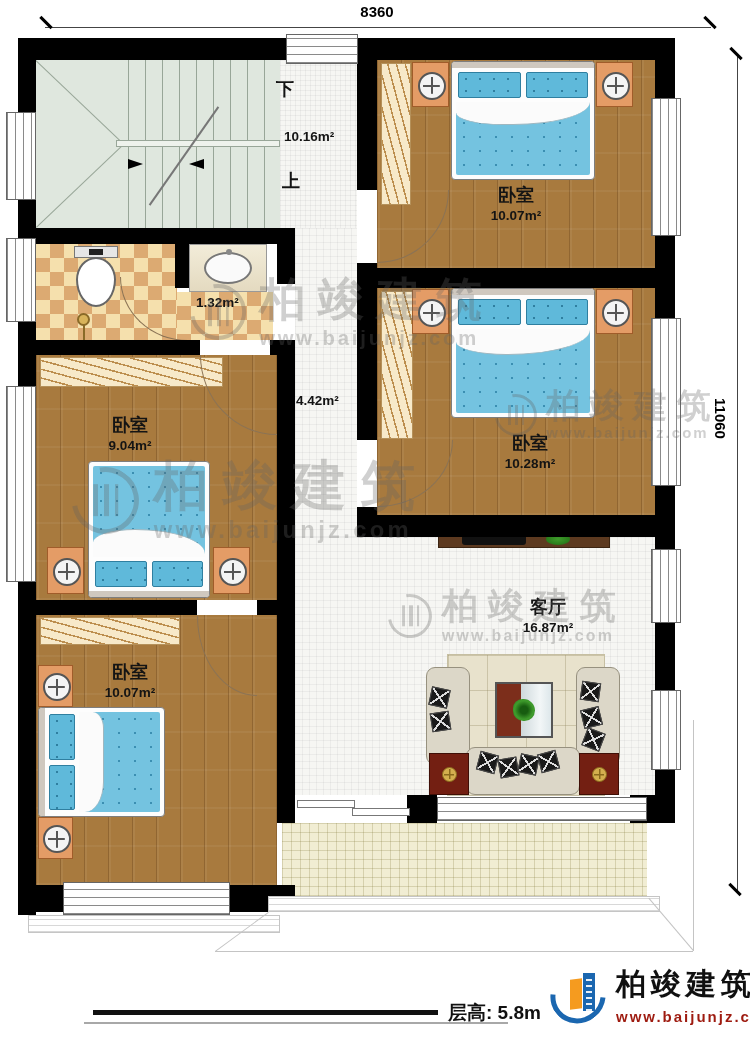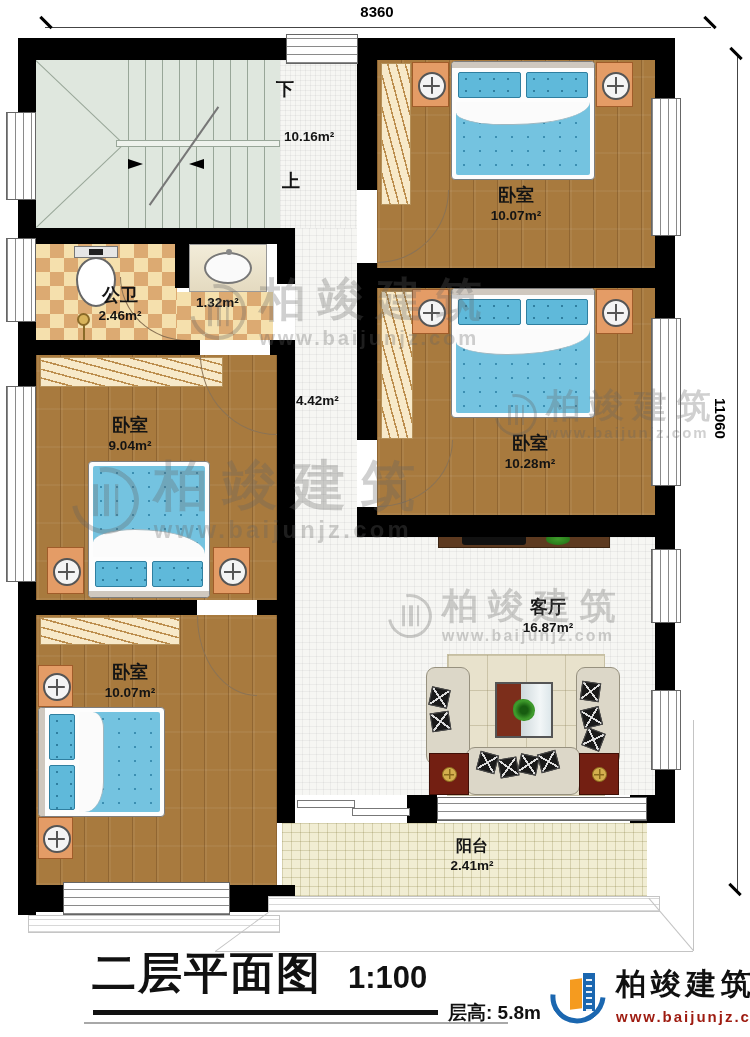--- a/index.html
+++ b/index.html
@@ -278,24 +278,20 @@
   <div class="sill" style="left:28px;top:915px;width:252px;height:18px;"></div>
 
   <div class="eave" style="left:215px;top:951px;width:478px;height:1px;"></div>
   <div class="eave" style="left:693px;top:720px;width:1px;height:231px;"></div>
   <div class="eave" style="left:215px;top:951px;width:66px;height:1px;transform-origin:0 0;transform:rotate(-36.3deg);"></div>
   <div class="eave" style="left:693px;top:951px;width:69px;height:1px;transform-origin:0 0;transform:rotate(-130.3deg);"></div>
 
   <div class="rlabel" style="left:276px;top:78px;font-size:18px;">下</div>
   <div class="rlabel" style="left:282px;top:170px;font-size:18px;">上</div>
   <div class="rlabel" style="left:284px;top:128px;font-size:13.5px;">10.16m²</div>
-  <div class="rlabel" style="left:60px;top:284px;width:120px;">
-    <span class="nm">公卫</span>
-      <span class="ar">2.46m²</span>
-  </div>
   <div class="rlabel" style="left:196px;top:294px;font-size:13.5px;">1.32m²</div>
   <div class="rlabel" style="left:296px;top:392px;font-size:13.5px;">4.42m²</div>
   <div class="rlabel" style="left:456px;top:184px;width:120px;">
     <span class="nm">卧室</span>
       <span class="ar">10.07m²</span>
   </div>
   <div class="rlabel" style="left:470px;top:432px;width:120px;">
     <span class="nm">卧室</span>
       <span class="ar">10.28m²</span>
   </div>
@@ -303,24 +299,20 @@
     <span class="nm">卧室</span>
       <span class="ar">9.04m²</span>
   </div>
   <div class="rlabel" style="left:70px;top:661px;width:120px;">
     <span class="nm">卧室</span>
       <span class="ar">10.07m²</span>
   </div>
   <div class="rlabel" style="left:488px;top:596px;width:120px;">
     <span class="nm">客厅</span>
       <span class="ar">16.87m²</span>
-  </div>
-  <div class="rlabel" style="left:412px;top:836px;width:120px;">
-    <span class="nm" style="font-size:16px;">阳台</span>
-      <span class="ar">2.41m²</span>
   </div>
 
   <div class="wm" style="left:190px;top:276px;font-size:46px;">
     <span class="mk"></span>
     <span class="col">
         <span class="tx">柏竣建筑</span>
         <span class="ur">www.baijunjz.com</span>
       </span>
   </div>
   <div class="wm" style="left:495px;top:388px;font-size:34px;">
@@ -338,24 +330,20 @@
       </span>
   </div>
   <div class="wm" style="left:388px;top:588px;font-size:36px;">
     <span class="mk"></span>
     <span class="col">
         <span class="tx">柏竣建筑</span>
         <span class="ur">www.baijunjz.com</span>
       </span>
   </div>
 
-  <div class="tb-row">
-    <span class="tb-title">二层平面图</span>
-    <span class="tb-scale">1:100</span>
-  </div>
   <div class="tb-rule1"></div>
   <div class="tb-rule2"></div>
   <div class="tb-floor">层高: 5.8m</div>
   <div class="logo">
     <span class="logo-mark">
       <span class="logo-swoosh"></span>
       <span class="logo-b1"></span>
       <span class="logo-b2"></span>
     </span>
     <span class="col" style="display:flex;flex-direction:column;">

